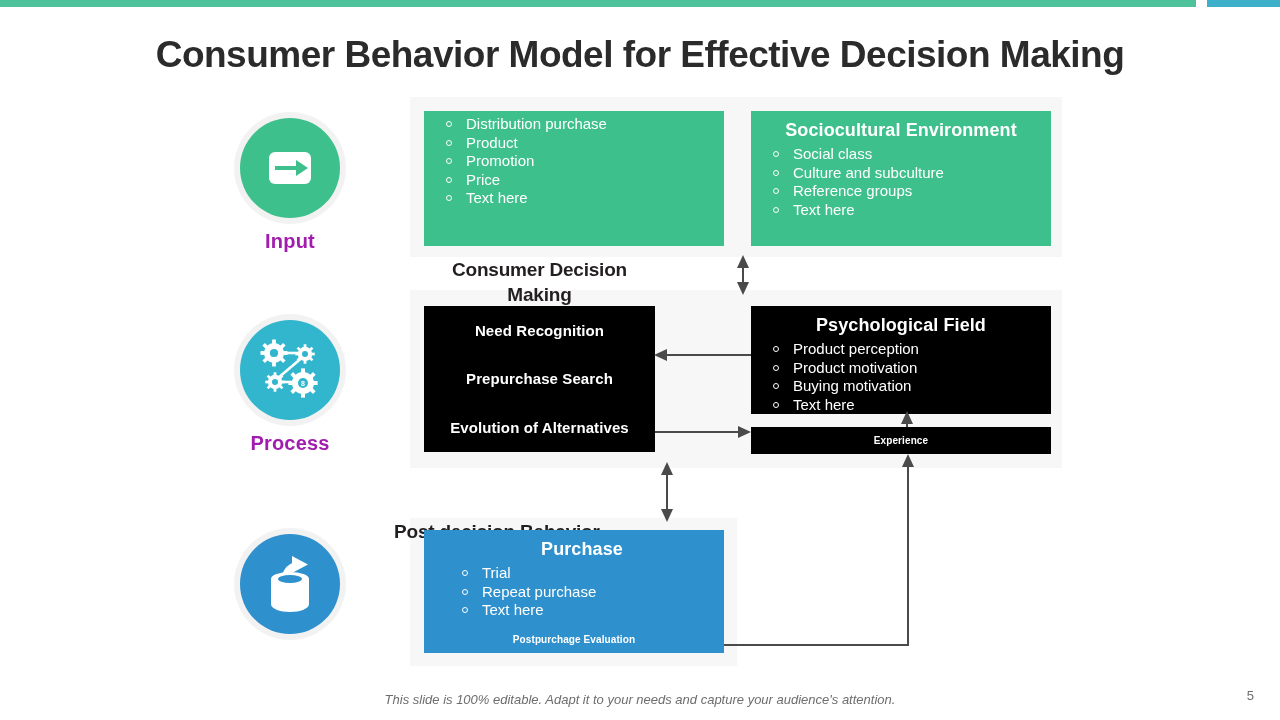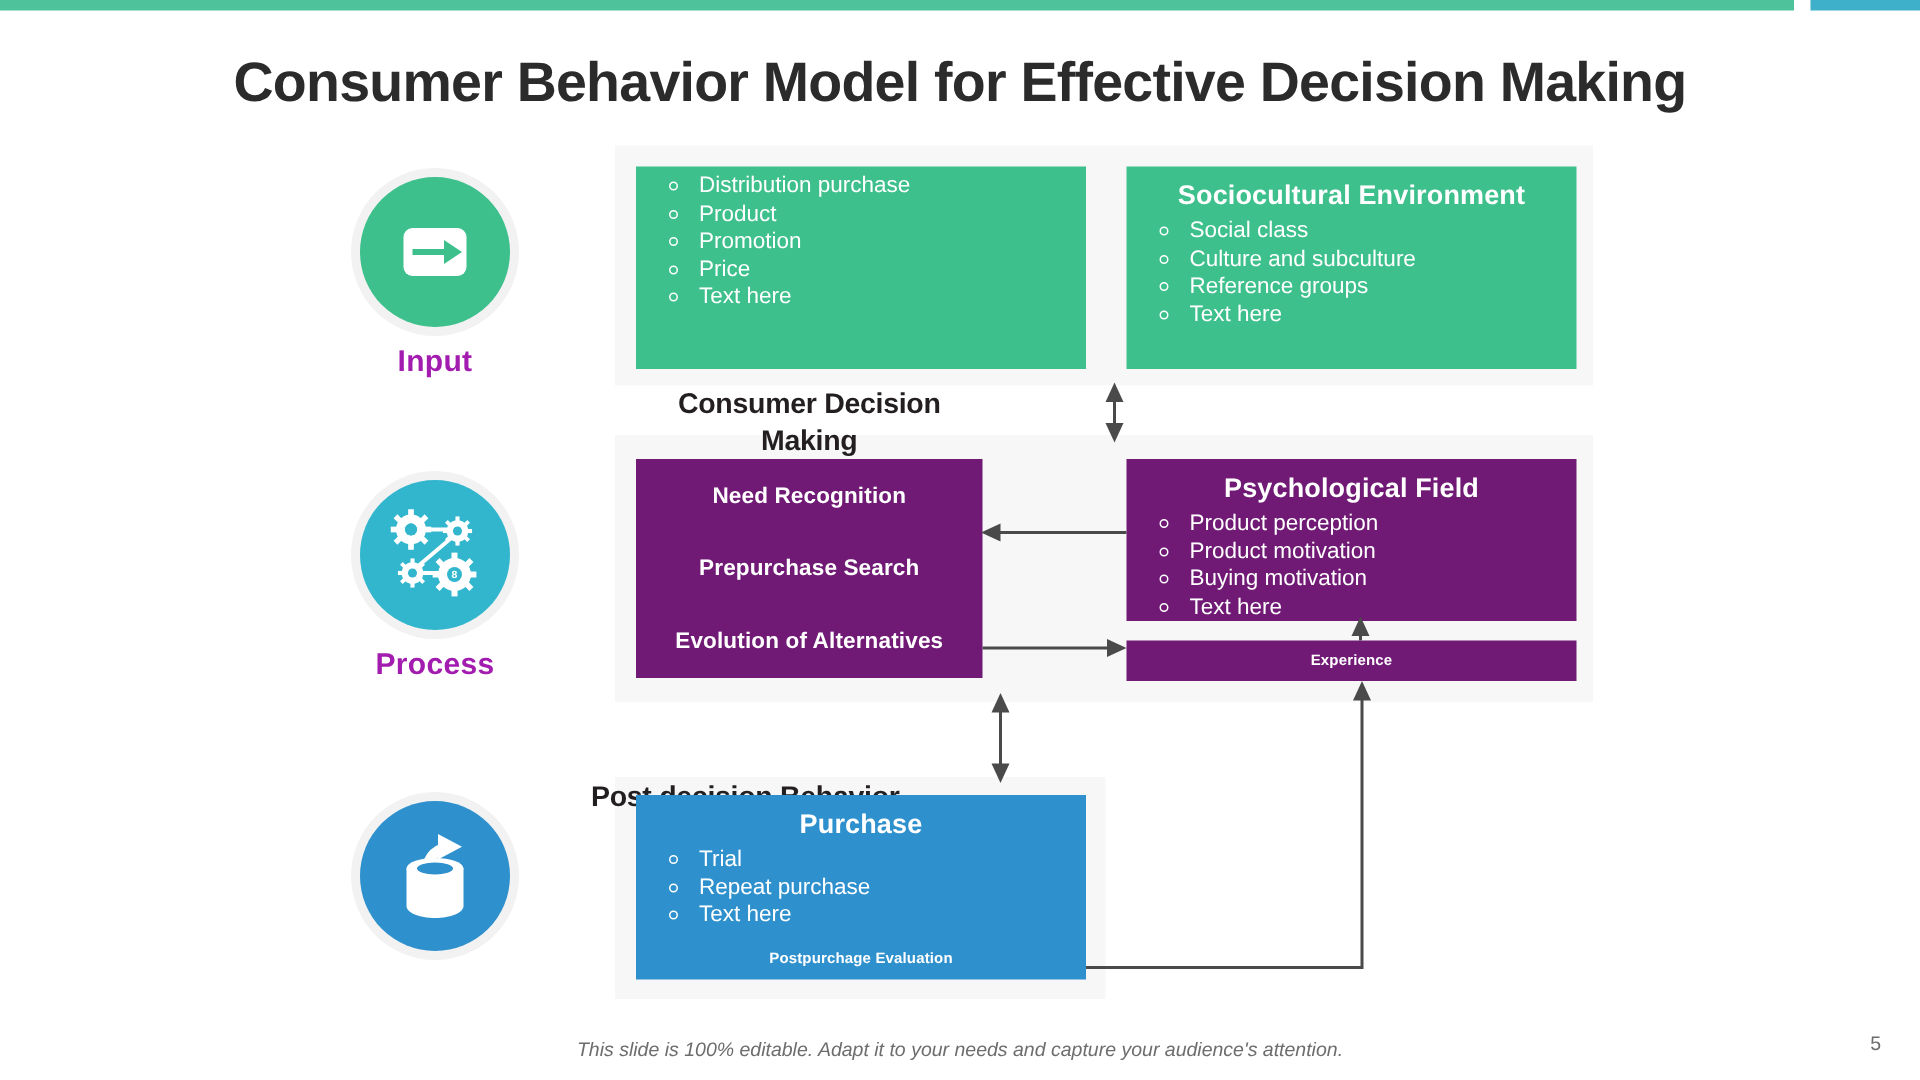--- a/index.html
+++ b/index.html
@@ -124,32 +124,32 @@
     left: 2px;
     top: 6px;
     width: 6px;
     height: 6px;
     border: 1.3px solid #ffffff;
     border-radius: 50%;
     box-sizing: border-box;
   }
 
   .bg-green { background: #3ec08c; }
-  .bg-teal  { background: #701a75; }
+  .bg-teal  { background: #000000; }
   .bg-blue  { background: #2e90cd; }
 
   
   .box-firms   { left: 424px; top: 111px; width: 300px; height: 135px; }
   .box-socio   { left: 751px; top: 111px; width: 300px; height: 135px; }
 
   .box-cdm     { left: 424px; top: 306px; width: 231px; height: 146px; }
   .box-psych   { left: 751px; top: 306px; width: 300px; height: 108px; }
   .box-exp     { left: 751px; top: 427px; width: 300px; height: 27px;  }
 
-  .box-purchase{ left: 424px; top: 530px; width: 300px; height: 100px; }
+  .box-purchase{ left: 424px; top: 530px; width: 300px; height: 100px; padding-left: 16px; }
   .box-posteval{ left: 424px; top: 626px; width: 300px; height: 27px; }
 
   
   .cdm-rows {
     height: 100%;
     display: flex;
     flex-direction: column;
     justify-content: space-around;
     align-items: center;
   }

